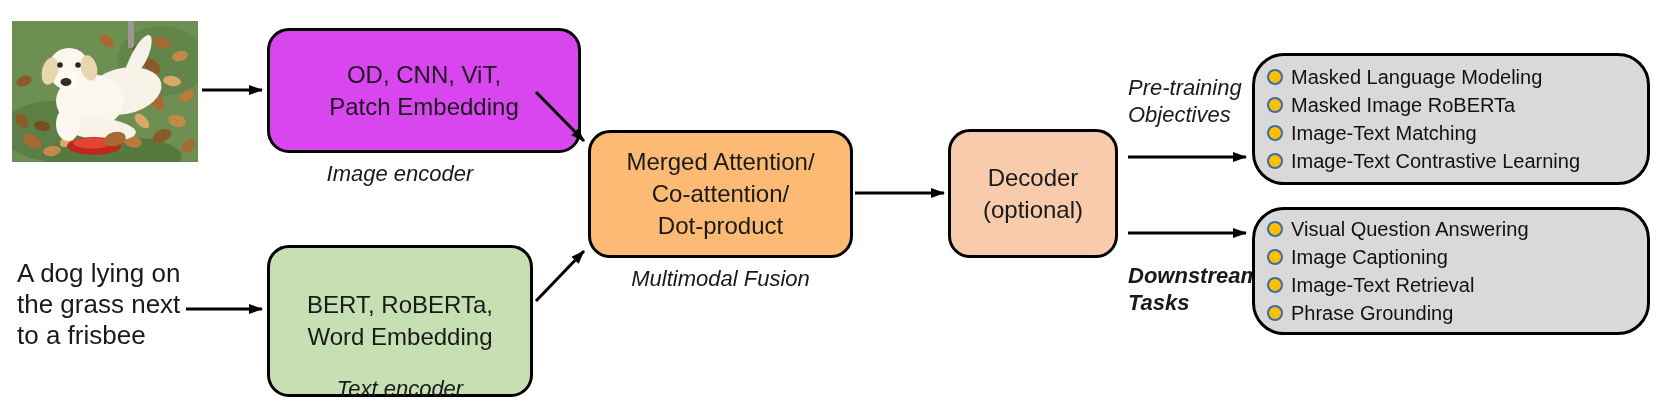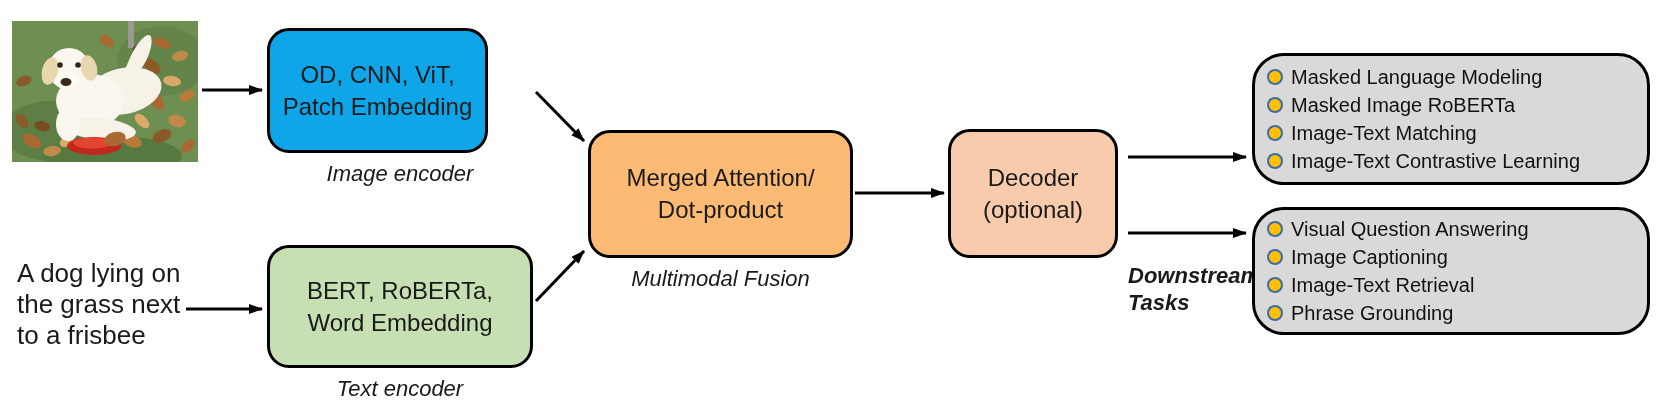--- a/index.html
+++ b/index.html
@@ -6,22 +6,22 @@
   .stage{
     position:relative;width:1660px;height:418px;background:#ffffff;
     font-family:"Liberation Sans", sans-serif;color:#111;overflow:hidden;
   }
   
   .pbox{
     position:absolute;box-sizing:border-box;border:3px solid #000;border-radius:22px;
     display:flex;flex-direction:column;align-items:center;justify-content:center;
     font-size:24px;line-height:32px;text-align:center;color:#1a1a1a;
   }
-  .pbox.yellow{left:267px;top:28px;width:221px;height:125px;background:#0ea5e9;}
-  .pbox.green {left:267px;top:245px;width:266px;height:123px;background:#c6e0b4;}
+  .pbox.yellow{left:267px;top:28px;width:314px;height:125px;background:#d946ef;}
+  .pbox.green {left:267px;top:245px;width:266px;height:152px;background:#c6e0b4;}
   .pbox.blue  {left:588px;top:130px;width:265px;height:128px;background:#fdba74;}
   .pbox.orange{left:948px;top:129px;width:170px;height:129px;background:#f8cbad;}
   
   .boxlabel{
     position:absolute;font-style:italic;font-size:22px;text-align:center;color:#1a1a1a;
   }
   .lbl-image-encoder{left:267px;top:161px;width:266px;}
   .lbl-text-encoder {left:267px;top:376px;width:266px;}
   .lbl-fusion       {left:588px;top:266px;width:265px;}
   .sidelabel{
@@ -124,29 +124,34 @@
   <div class="boxlabel lbl-image-encoder">Image encoder</div>
 
   <div class="pbox green">
     <div>BERT, RoBERTa,</div>
     <div>Word Embedding</div>
   </div>
   <div class="boxlabel lbl-text-encoder">Text encoder</div>
 
   <div class="pbox blue">
     <div>Merged Attention/</div>
+    <div>Co-attention/</div>
     <div>Dot-product</div>
   </div>
   <div class="boxlabel lbl-fusion">Multimodal Fusion</div>
 
   <div class="pbox orange">
     <div>Decoder</div>
     <div>(optional)</div>
   </div>
 
+  <div class="sidelabel lbl-pretraining">
+    <div>Pre-training</div>
+    <div>Objectives</div>
+  </div>
   <div class="sidelabel lbl-downstream">
     <div>Downstream</div>
     <div>Tasks</div>
   </div>
 
   <div class="panel top">
     <div class="row">
       <span class="bullet"></span>
       <span class="itemtext">Masked Language Modeling</span>
     </div>

